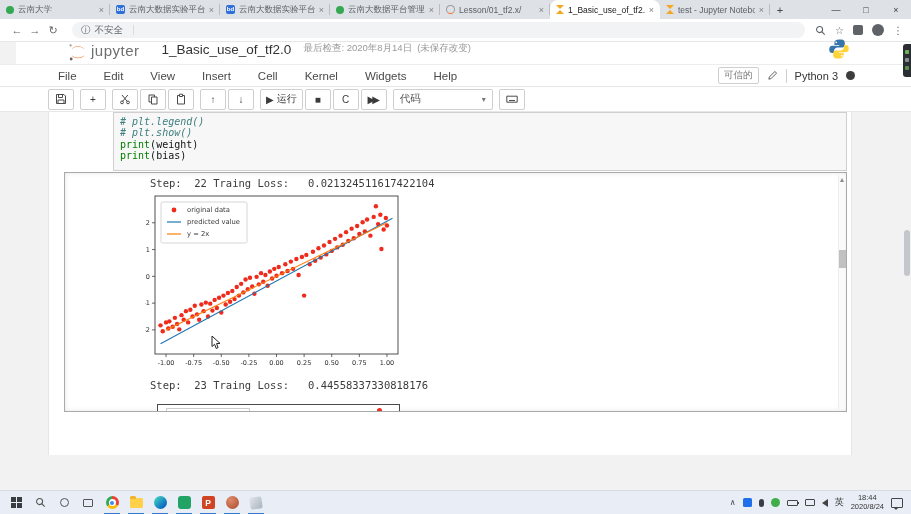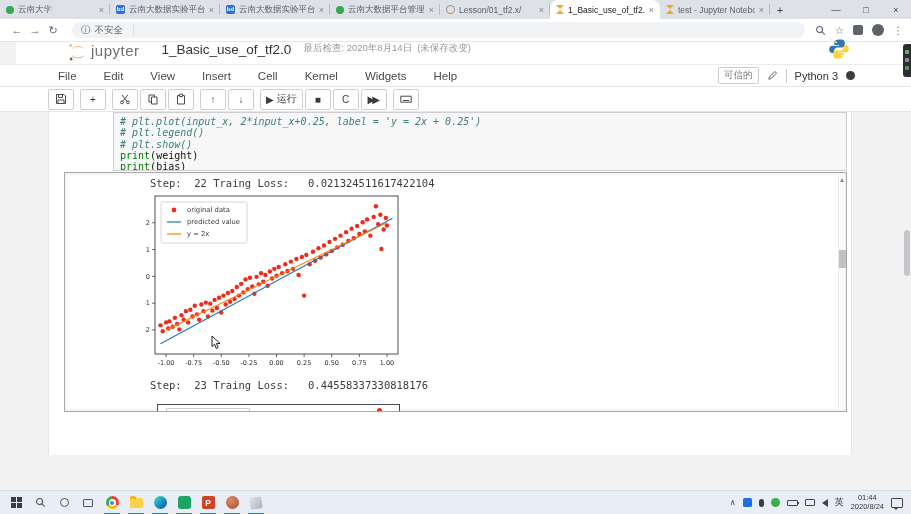--- a/index.html
+++ b/index.html
@@ -297,35 +297,38 @@
         <span>■</span>
       </button>
       <span class="tgap-s"></span>
       <button class="tbtn">
         <span>C</span>
       </button>
       <span class="tgap-s"></span>
       <button class="tbtn">
         <span class="g2">▶▶</span>
       </button>
+      <div class="cellsel">
+        <span>代码</span>
+        <span class="caret">▾</span>
+      </div>
       <span class="tgap"></span>
       <button class="tbtn">
         <svg width="12" height="12" viewBox="0 0 12 12">
           <path d="M0.8 3.2 h10.4 v6 H0.8 Z" fill="none" stroke="#4a4a4a" stroke-width="1"></path>
           <path d="M2.5 5 h0.01 M4.5 5 h0.01 M6.5 5 h0.01 M8.5 5 h0.01" fill="none" stroke="#4a4a4a" stroke-width="1"></path>
           <path d="M3 7.5 h6" fill="none" stroke="#4a4a4a" stroke-width="1"></path>
         </svg>
       </button>
     </div>
 
   <div class="page">
     <div class="nbcontainer">
 
       <div class="code-input" id="code-lines">
-          <div class="code-line"><span class="tok-comment"># plt.plot(input_x, 2*input_x+0.25, label = 'y = 2x + 0.25')</span></div>
           <div class="code-line"><span class="tok-comment"># plt.legend()</span></div>
           <div class="code-line"><span class="tok-comment"># plt.show()</span></div>
           <div class="code-line"><span class="tok-builtin">print</span><span class="tok-plain">(weight)</span></div>
           <div class="code-line"><span class="tok-builtin">print</span><span class="tok-plain">(bias)</span></div>
         </div>
 
       <div class="output-box">
         <div class="stepline" style="top:4px;">Step:  22 Traing Loss:   0.021324511617422104</div>
 
         <div class="chart-wrap">
@@ -554,20 +557,20 @@
     <div class="tray">
       <span class="chev">∧</span>
       <span class="tr-ic tr-blue"></span>
       <span class="tr-ic tr-mic"></span>
       <span class="tr-ic tr-green"></span>
       <span class="tr-ic tr-batt"></span>
       <span class="tr-ic tr-mon"></span>
       <span class="tr-ic tr-spk"></span>
       <span class="tr-lang">英</span>
       <span class="clock">
-        <span>01:44</span><br>
+        <span>18:44</span><br>
         <span>2020/8/24</span>
       </span>
       <span class="action-center"></span>
     </div>
   </div>
 
 </div>
 
 </body></html>

